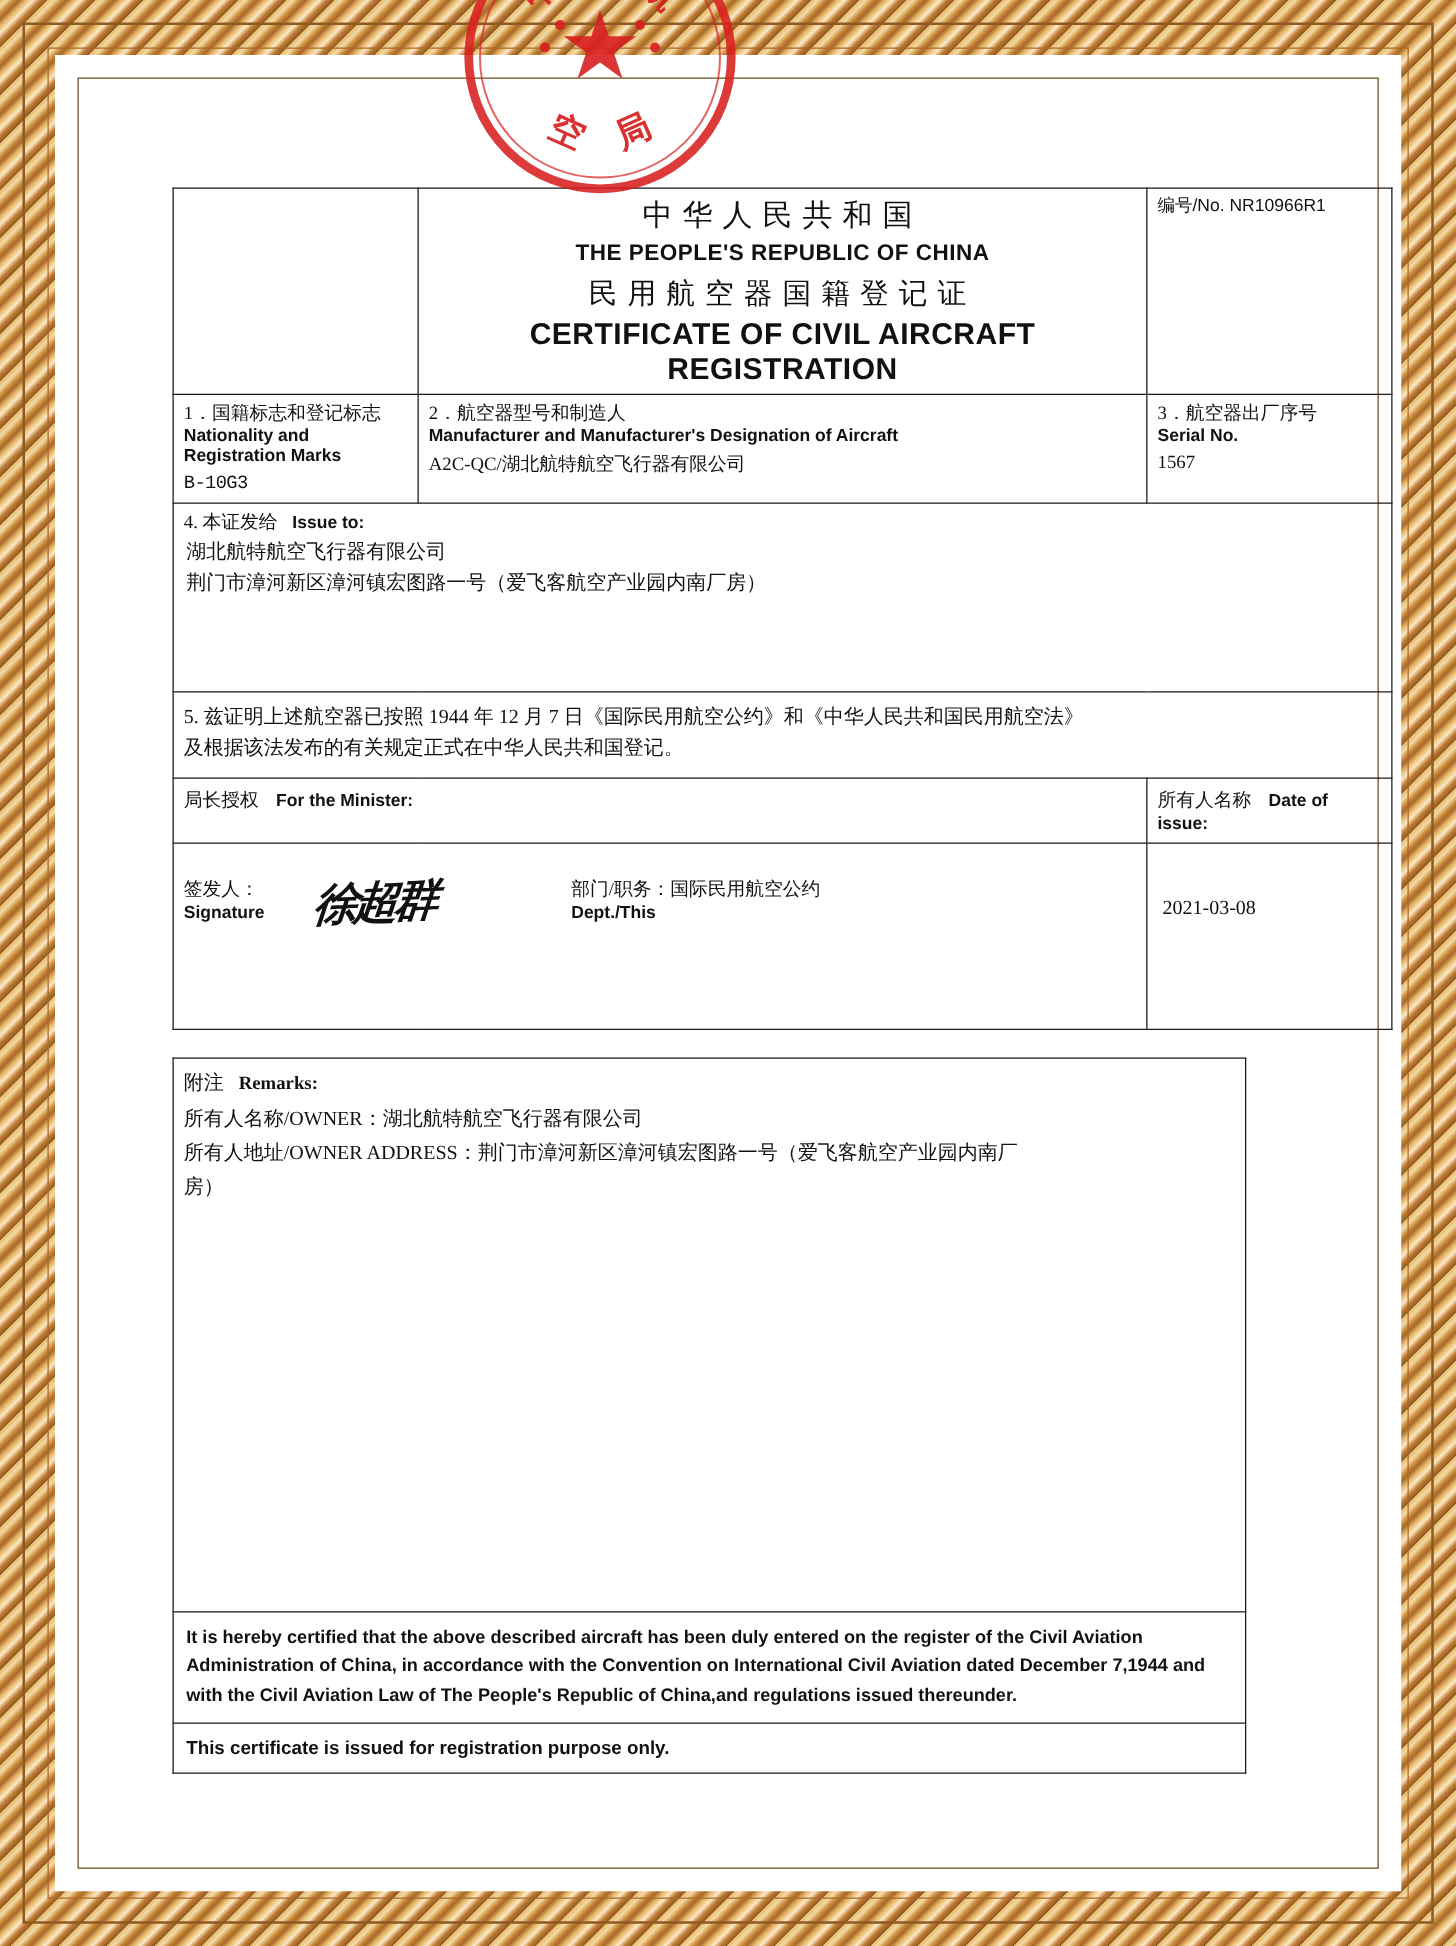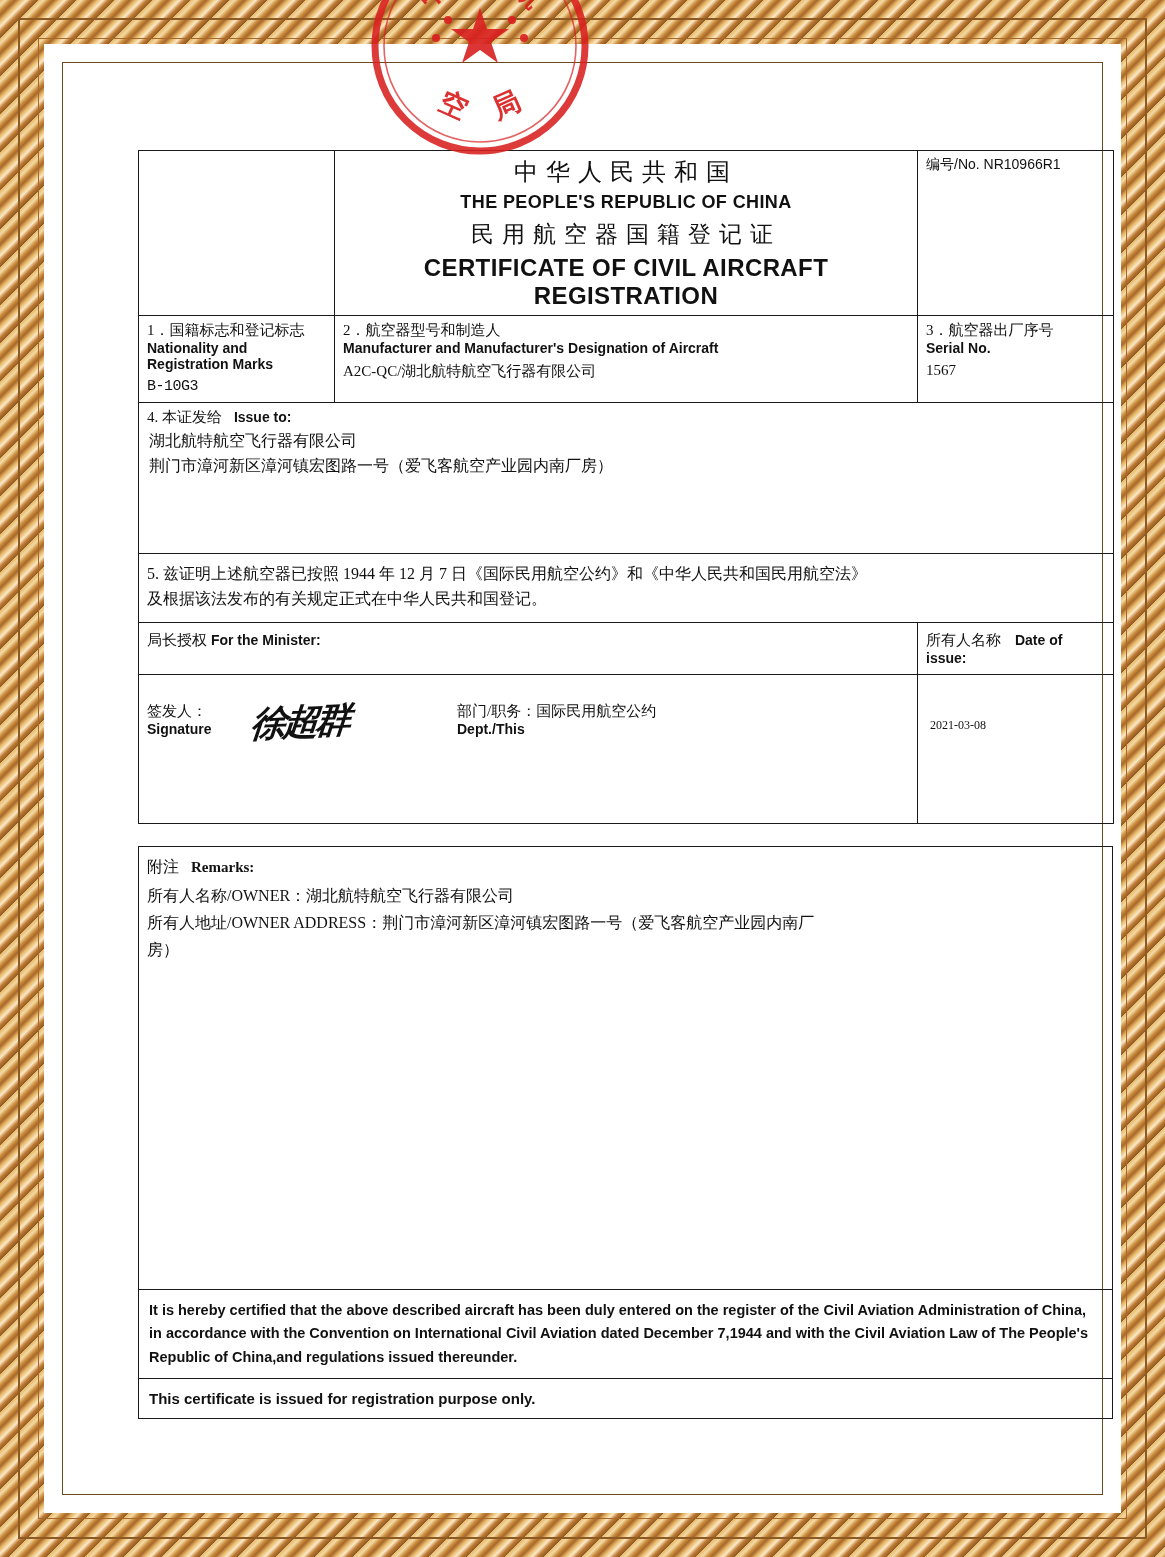--- a/index.html
+++ b/index.html
@@ -200,32 +200,32 @@
     letter-spacing: -4px;
     transform: skewX(-8deg) rotate(-3deg);
     display: inline-block;
     margin-left: 4px;
     margin-top: -4px;
   }
   .dept-lab { padding-left: 10px; }
   .date-cell { width: 290px; }
   .date-val {
     font-family: "Liberation Serif", serif;
-    font-size: 12px;
+    font-size: 16px;
     padding-top: 38px;
     padding-left: 4px;
   }
 
   .note-line {
     font-family: "Liberation Serif", serif;
     font-size: 16px;
     color: #111;
   }
   .remarks-table {
-    width: 975px;
+    width: 859px;
     border-collapse: collapse;
     table-layout: fixed;
     margin-top: 22px;
   }
   .remarks-table td {
     border: 1px solid #1a1a1a;
     padding: 6px 8px;
     color: #111;
   }
   .remarks-body { height: 430px; vertical-align: top; }
@@ -316,21 +316,21 @@
         <tr>
           <td colspan="3" style="padding:8px 8px 10px 8px">
             <div class="cert-para">5. 兹证明上述航空器已按照 1944 年 12 月 7 日《国际民用航空公约》和《中华人民共和国民用航空法》</div>
             <div class="cert-para">及根据该法发布的有关规定正式在中华人民共和国登记。</div>
           </td>
         </tr>
 
         <tr>
           <td colspan="2" style="padding:8px">
             <span class="lbl-cn">局长授权</span>
-            <span class="lbl-en" style="">For the Minister:</span>
+            <span class="lbl-en" style="margin-left:10px">For the Minister:</span>
           </td>
           <td style="padding:8px">
             <span class="lbl-cn">所有人名称</span>
             <span class="lbl-en" style="margin-left:10px">Date of issue:</span>
           </td>
         </tr>
 
         <tr>
           <td class="sig-block" colspan="2">
             <div class="sig-row">

